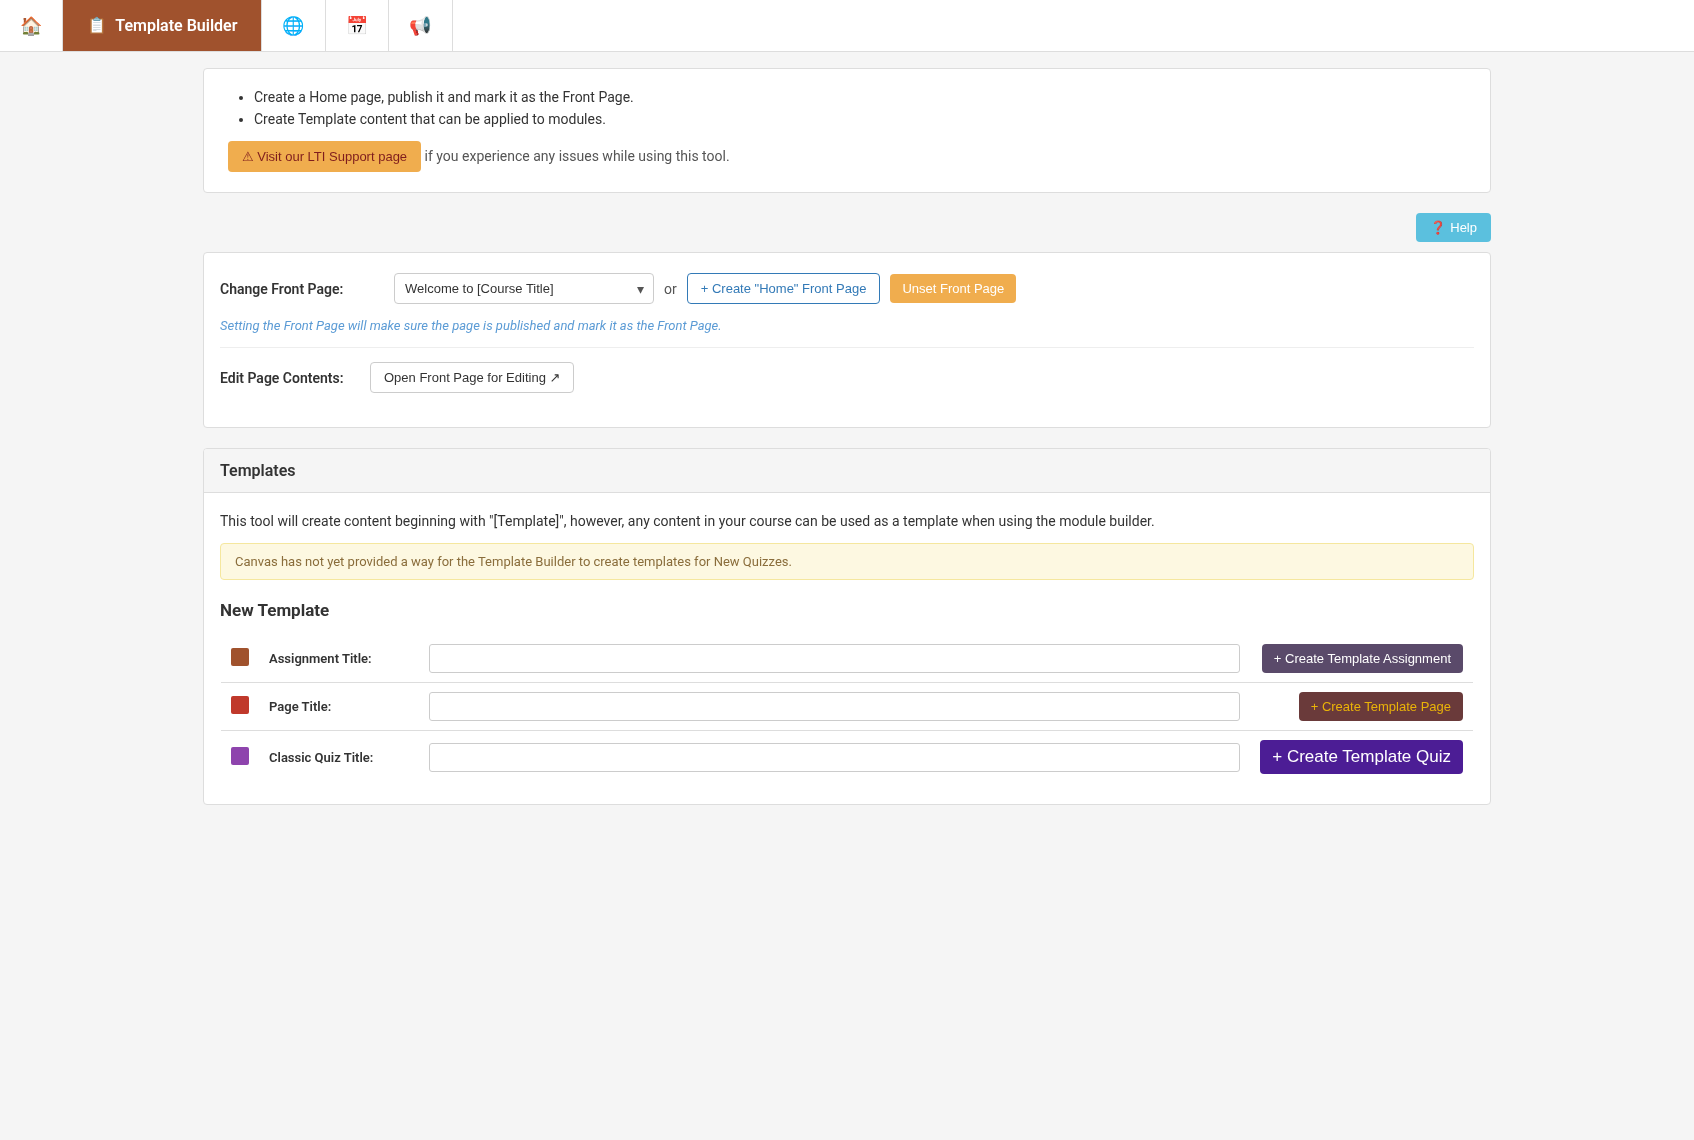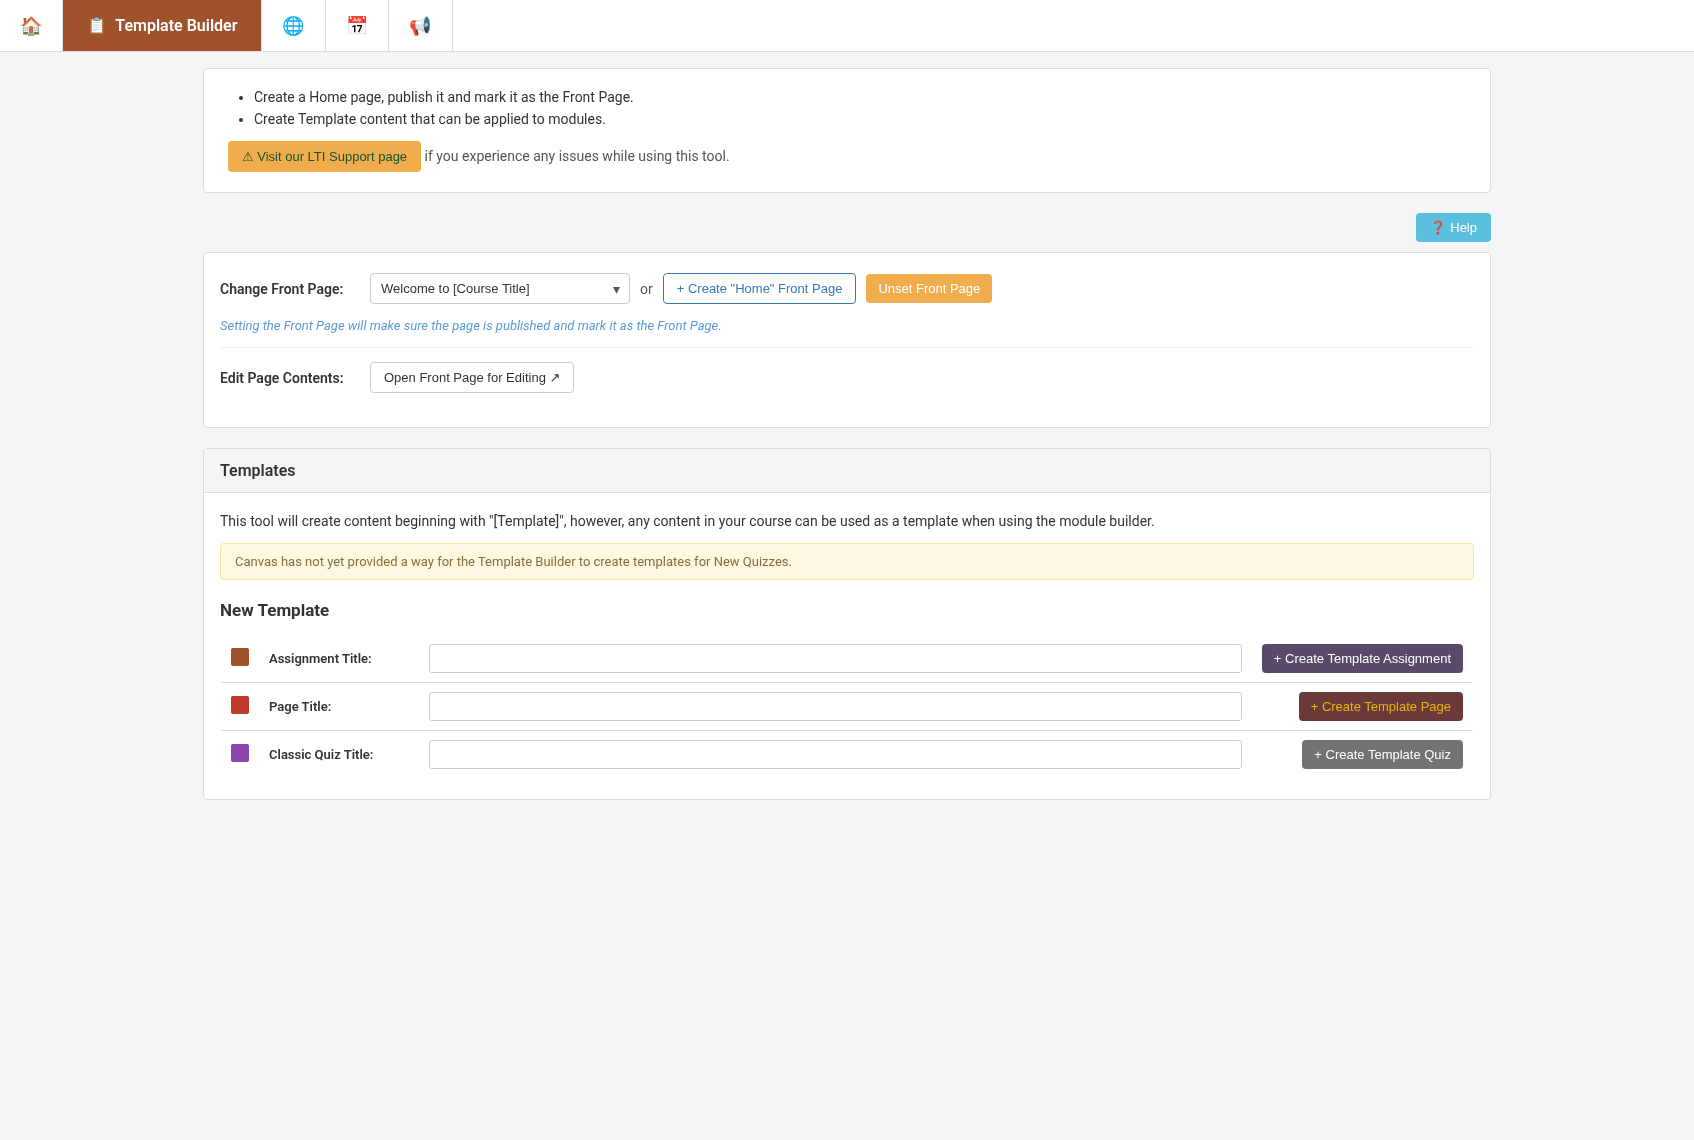--- a/index.html
+++ b/index.html
@@ -11,40 +11,40 @@
     .nav-item.active { background: #a0522d; color: #fff; }
     .nav-item-title { display: flex; align-items: center; gap: 8px; font-size: 16px; font-weight: 600; padding: 0 24px; }
 
     
     .main { max-width: 1320px; margin: 0 auto; padding: 16px; }
 
     
     .info-box { background: #fff; border: 1px solid #ddd; border-radius: 4px; padding: 20px 24px; margin-bottom: 20px; }
     .info-box ul { padding-left: 20px; margin-bottom: 14px; }
     .info-box ul li { margin-bottom: 6px; margin-left: 6px; }
-    .support-btn { display: inline-flex; align-items: center; gap: 6px; background: #f0ad4e; color: #14532d; border: none; border-radius: 4px; padding: 8px 14px; font-size: 13px; cursor: pointer; font-weight: 500; }
+    .support-btn { display: inline-flex; align-items: center; gap: 6px; background: #f0ad4e; color: #7f1d1d; border: none; border-radius: 4px; padding: 8px 14px; font-size: 13px; cursor: pointer; font-weight: 500; }
     .support-text { display: inline; color: #555; font-size: 14px; }
 
     
     .help-row { display: flex; justify-content: flex-end; margin-bottom: 10px; }
     .help-btn { display: inline-flex; align-items: center; gap: 6px; background: #5bc0de; color: #fff; border: none; border-radius: 4px; padding: 7px 14px; font-size: 13px; cursor: pointer; }
 
     
     .panel { background: #fff; border: 1px solid #ddd; border-radius: 4px; margin-bottom: 20px; overflow: hidden; }
     .panel-header { background: #f5f5f5; border-bottom: 1px solid #ddd; padding: 12px 16px; font-size: 16px; font-weight: 600; color: #333; }
 
     .panel-body { padding: 20px 16px; }
 
     
     .row-form { display: flex; align-items: center; gap: 10px; margin-bottom: 14px; flex-wrap: wrap; }
     .form-label { font-weight: 600; white-space: nowrap; min-width: 140px; }
     .select-input { padding: 7px 10px; border: 1px solid #ccc; border-radius: 4px; font-size: 13px; min-width: 260px; background: #fff; color: #333; appearance: none; -webkit-appearance: none; }
     .select-wrapper { position: relative; display: inline-flex; align-items: center; }
     .select-wrapper::after { content: "▾"; position: absolute; right: 10px; pointer-events: none; color: #555; }
-    .select-wrapper select { padding-right: 32px; }
+    .select-wrapper select { padding-right: 32px; margin-left: 24px; }
     .or-text { font-size: 14px; color: #555; }
     .btn-primary-outline { display: inline-flex; align-items: center; gap: 5px; background: #fff; color: #337ab7; border: 1px solid #337ab7; border-radius: 4px; padding: 7px 13px; font-size: 13px; cursor: pointer; }
     .btn-warning { display: inline-flex; align-items: center; gap: 5px; background: #f0ad4e; color: #fff; border: none; border-radius: 4px; padding: 7px 12px; font-size: 13px; cursor: pointer; font-weight: 500; }
     .italic-info { color: #5b9bd5; font-style: italic; font-size: 13px; margin-bottom: 4px; }
     .divider { border: none; border-top: 1px solid #eee; margin: 14px 0; }
     .edit-btn { display: inline-flex; align-items: center; gap: 6px; background: #fff; border: 1px solid #ccc; border-radius: 4px; padding: 7px 13px; font-size: 13px; cursor: pointer; color: #333; }
 
     
     .desc-text { font-size: 14px; color: #333; margin-bottom: 14px; }
     .warning-notice { background: #fdf8e1; border: 1px solid #f5e79e; border-radius: 4px; padding: 10px 14px; color: #8a6d3b; font-size: 13px; margin-bottom: 20px; }
@@ -57,21 +57,21 @@
     .template-table tr:last-child { border-bottom: none; }
     .template-table td { padding: 9px 10px; vertical-align: middle; }
     .template-icon-cell { width: 36px; text-align: center; }
     .template-label-cell { width: 160px; font-weight: 600; font-size: 13px; white-space: nowrap; }
     .template-input-cell { }
     .template-input-cell input { width: 100%; padding: 6px 8px; border: 1px solid #ccc; border-radius: 3px; font-size: 13px; }
     .template-btn-cell { width: 210px; text-align: right; padding-right: 6px; }
     .btn-create-assignment { background: #5a4a6a; color: #fff; border: none; border-radius: 4px; padding: 7px 12px; font-size: 13px; cursor: pointer; white-space: nowrap; display: inline-flex; align-items: center; gap: 5px; }
     .btn-create-discussion { background: #5a4a6a; color: #fff; border: none; border-radius: 4px; padding: 7px 12px; font-size: 13px; cursor: pointer; white-space: nowrap; display: inline-flex; align-items: center; gap: 5px; }
     .btn-create-page { background: #6a3a3a; color: #eab308; border: none; border-radius: 4px; padding: 7px 12px; font-size: 13px; cursor: pointer; white-space: nowrap; display: inline-flex; align-items: center; gap: 5px; }
-    .btn-create-quiz { background: #737373; color: #fff; border: none; border-radius: 4px; padding: 7px 12px; font-size: 13px; cursor: pointer; white-space: nowrap; display: inline-flex; align-items: center; gap: 5px; }
+    .btn-create-quiz { background: #4c1d95; color: #fff; border: none; border-radius: 4px; padding: 7px 12px; font-size: 17px; cursor: pointer; white-space: nowrap; display: inline-flex; align-items: center; gap: 5px; }
 
     
     .icon-assignment { display: inline-block; width: 18px; height: 18px; background: #a0522d; border-radius: 2px; position: relative; }
     .icon-discussion { display: inline-block; width: 18px; height: 18px; background: #5b8dd9; border-radius: 2px; }
     .icon-page { display: inline-block; width: 18px; height: 18px; background: #c0392b; border-radius: 2px; }
     .icon-quiz { display: inline-block; width: 18px; height: 18px; background: #8e44ad; border-radius: 2px; }
   </style>
 </head>
 <body>
 

